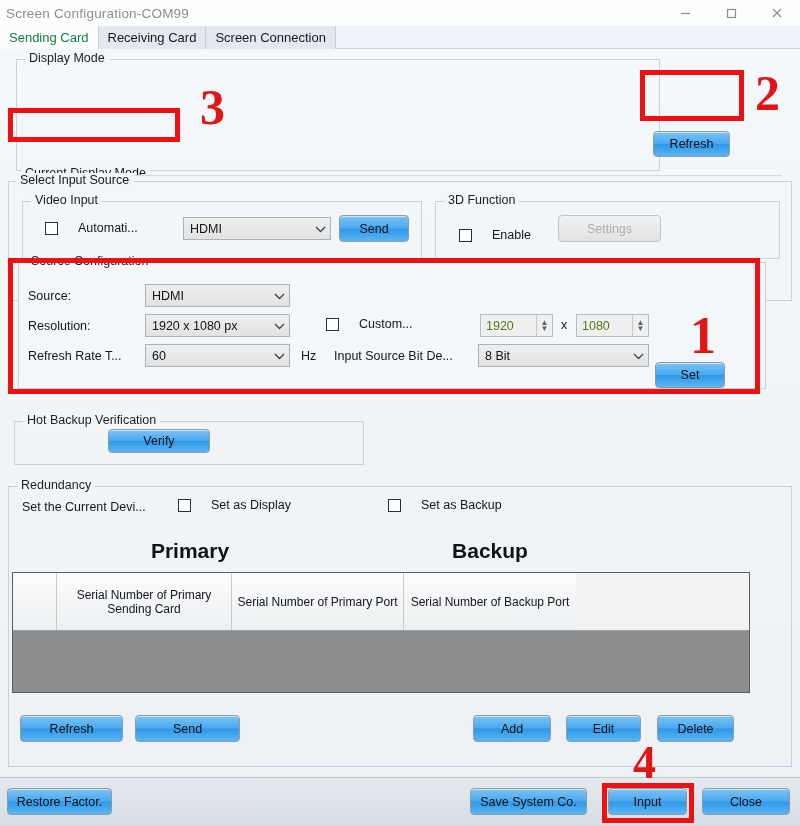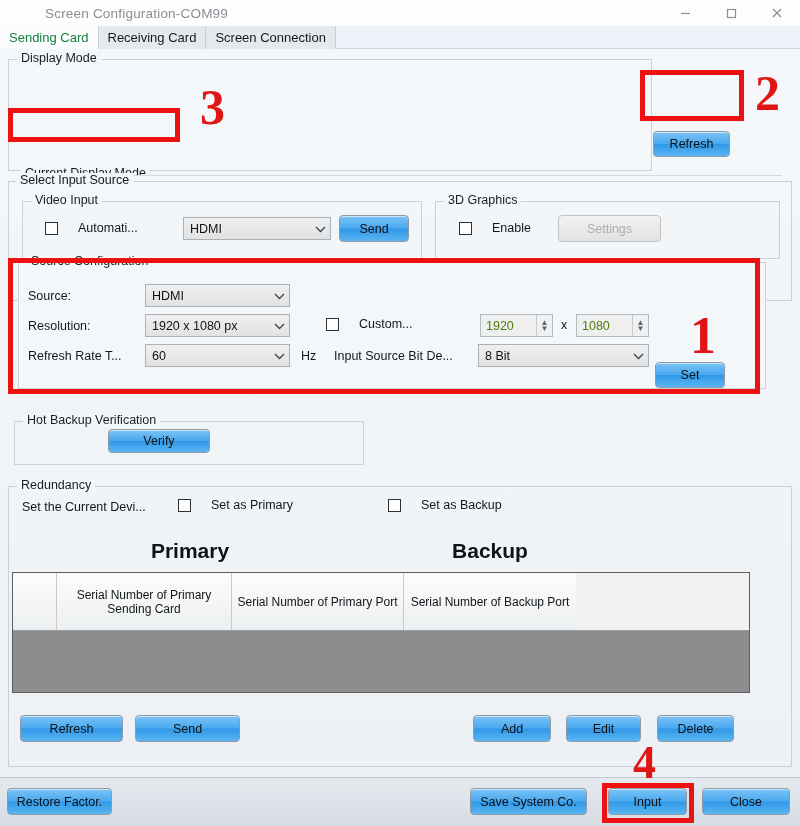--- a/index.html
+++ b/index.html
@@ -13,21 +13,21 @@
   .window {
     position: relative;
     width: 800px; height: 826px;
     background: linear-gradient(#f7f9fb, #eaeef2);
   }
 
   
   .titlebar {
     position: absolute; left: 0; top: 0; width: 800px; height: 26px;
     background: #fdfdfd;
-    display: flex; align-items: center; padding-left: 39px;
+    display: flex; align-items: center;
   }
   .title-text {
     font-size: 13.5px; color: #8a8f95; padding-left: 6px; letter-spacing: .2px;
     white-space: nowrap;
   }
   .win-ctrls { margin-left: auto; display: flex; height: 26px; }
   .win-btn {
     width: 46px; height: 26px; display: flex; align-items: center; justify-content: center;
     color: #6d7378;
   }
@@ -195,21 +195,21 @@
   <div class="tabbar">
     <div class="tabs">
       <div class="tab active">Sending Card</div>
       <div class="tab">Receiving Card</div>
       <div class="tab">Screen Connection</div>
     </div>
   </div>
 
   <div class="content">
 
-    <div class="group" style="left:8px; top:10px; width:644px; height:112px;text-decoration:underline;">
+    <div class="group" style="left:16px; top:10px; width:644px; height:112px;text-decoration:underline;">
       <div class="gtitle">Display Mode</div>
     </div>
 
     <div class="btn" style="left:653px; top:82px; width:77px; height:26px;">Refresh</div>
 
     <div class="lbl" style="left:21px; top:117px; background:#f3f6f9; padding:0 4px;">Current Display Mode</div>
 
     <div class="dm-panel" style="left:18px; top:126px; width:764px; height:40px;"></div>
 
     <div class="dm-row" style="left:30px; top:126px; height:40px;">
@@ -244,23 +244,23 @@
       <span class="cv">HDMI</span>
       <span class="arrow">
         <svg width="11" height="8" viewBox="0 0 11 8">
             <polyline points="1,2 5.5,6.5 10,2" fill="none" stroke="#40484f" stroke-width="1.4"></polyline>
           </svg>
       </span>
     </div>
     <div class="btn" style="left:339px; top:166px; width:70px; height:27px;">Send</div>
 
     <div class="group" style="left:435px; top:152px; width:345px; height:58px; background:#f3f6f9;">
-      <div class="gtitle">3D Graphics</div>
-    </div>
-    <div class="cbx" style="left:450px; top:172px;padding-left:9px;">
+      <div class="gtitle">3D Function</div>
+    </div>
+    <div class="cbx" style="left:450px; top:179px;padding-left:9px;">
       <span class="box"></span>
       <span class="ctext">Enable</span>
     </div>
     <div class="btn disabled" style="left:558px; top:166px; width:103px; height:27px;">Settings</div>
 
     <div class="group" style="left:18px; top:213px; width:748px; height:127px; background:#f4f7fa;">
       <div class="gtitle" style="background:#f4f7fa;">Source Configuration</div>
     </div>
 
     <div class="lbl" style="left:28px; top:240px;">Source:</div>
@@ -330,21 +330,21 @@
     </div>
     <div class="btn" style="left:108px; top:380px; width:102px; height:24px;">Verify</div>
 
     <div class="group" style="left:8px; top:437px; width:784px; height:281px;">
       <div class="gtitle">Redundancy</div>
     </div>
 
     <div class="lbl" style="left:22px; top:451px;">Set the Current Devi...</div>
     <div class="cbx" style="left:178px; top:449px;">
       <span class="box"></span>
-      <span class="ctext">Set as Primary</span>
+      <span class="ctext">Set as Display</span>
     </div>
     <div class="cbx" style="left:388px; top:449px;">
       <span class="box"></span>
       <span class="ctext">Set as Backup</span>
     </div>
 
     <div class="bighead" style="left:100px; top:490px; width:180px;">Primary</div>
     <div class="bighead" style="left:400px; top:490px; width:180px;">Backup</div>
 
     <div class="tbl" style="left:12px; top:523px; width:738px; height:121px;">

